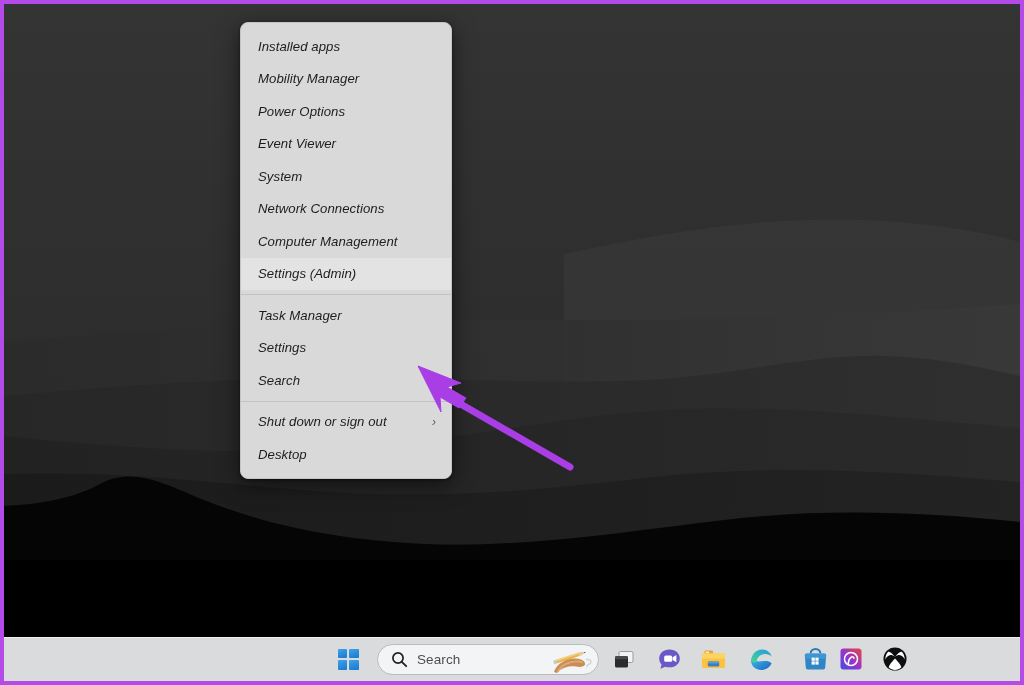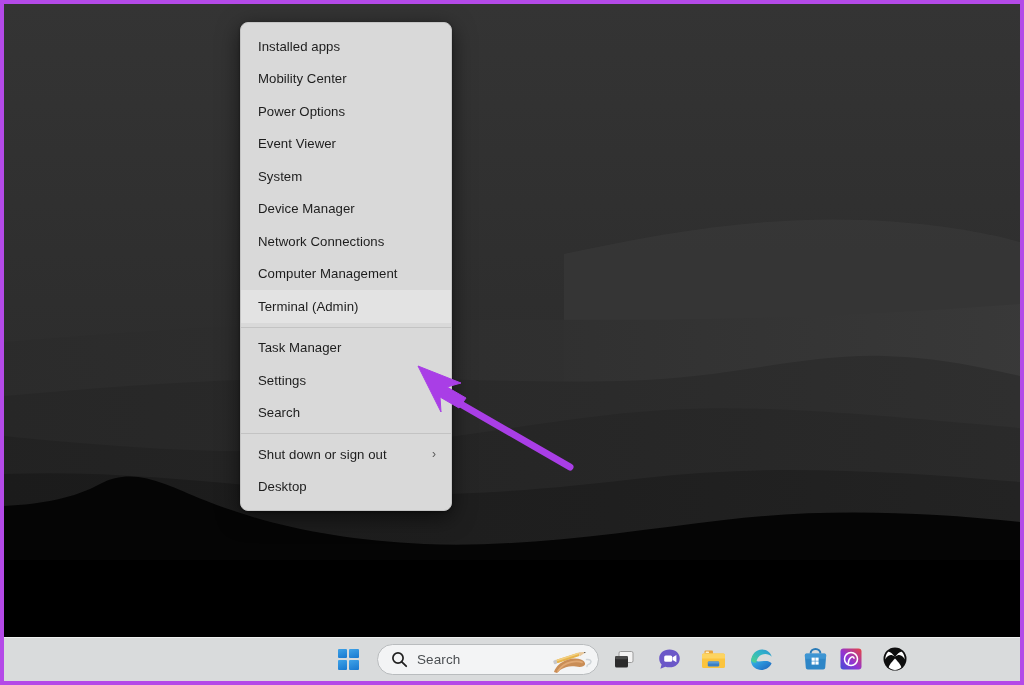--- a/index.html
+++ b/index.html
@@ -116,20 +116,21 @@
     position: relative;
     height: 32.5px;
     display: flex;
     align-items: center;
     padding: 0 11px 0 17px;
     font-size: 13.2px;
     color: #1d1d1d;
     letter-spacing: 0.05px;
     cursor: default;
     white-space: nowrap;
+    font-style: italic;
   }
   .mi.selected { background: #e3e3e3; }
   .mi .chev {
     margin-left: auto;
     font-size: 12px;
     color: #5a5a5a;
     line-height: 1;
     padding-right: 4px;
   }
   .sep {
@@ -203,42 +204,39 @@
 
       <rect x="0" y="556" width="1016" height="77" fill="#000000"></rect>
     </svg>
   </div>
 
   <div id="ctx-menu">
       <div class="mi">
         <span>Installed apps</span>
       </div>
       <div class="mi">
-        <span>Mobility Center</span>
+        <span>Mobility Manager</span>
       </div>
       <div class="mi">
         <span>Power Options</span>
       </div>
       <div class="mi">
         <span>Event Viewer</span>
       </div>
       <div class="mi">
         <span>System</span>
       </div>
       <div class="mi">
-        <span>Device Manager</span>
-      </div>
-      <div class="mi">
         <span>Network Connections</span>
       </div>
       <div class="mi">
         <span>Computer Management</span>
       </div>
       <div class="mi selected">
-        <span>Terminal (Admin)</span>
+        <span>Settings (Admin)</span>
       </div>
       <div class="sep"></div>
       <div class="mi">
         <span>Task Manager</span>
       </div>
       <div class="mi">
         <span>Settings</span>
       </div>
       <div class="mi">
         <span>Search</span>

